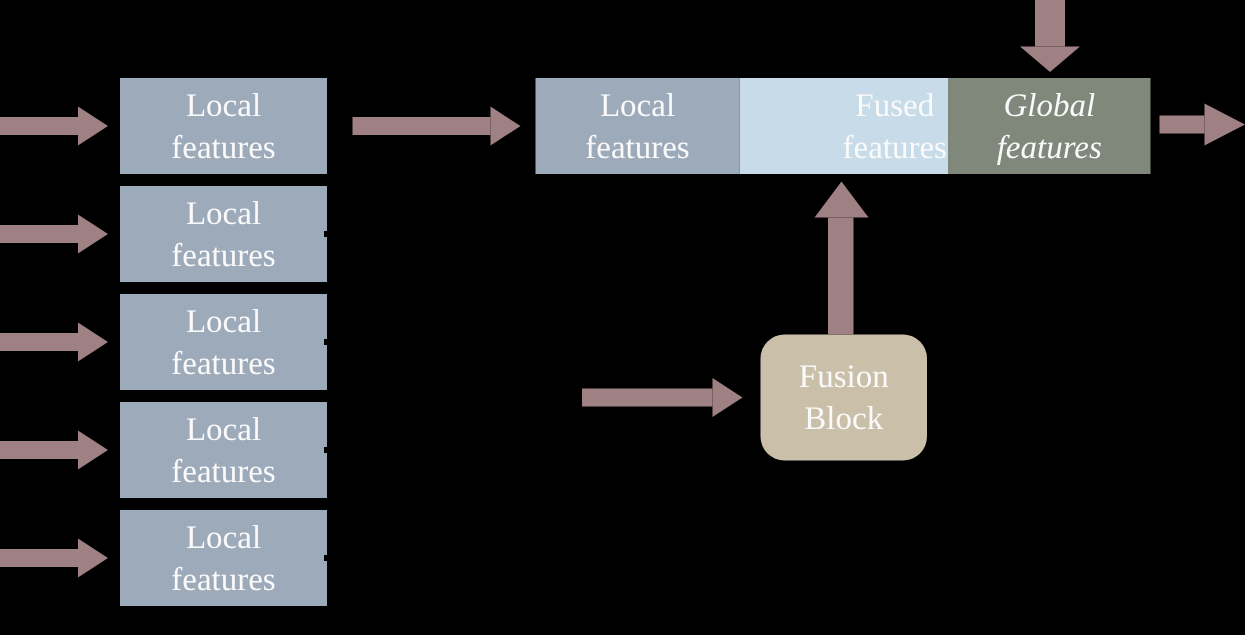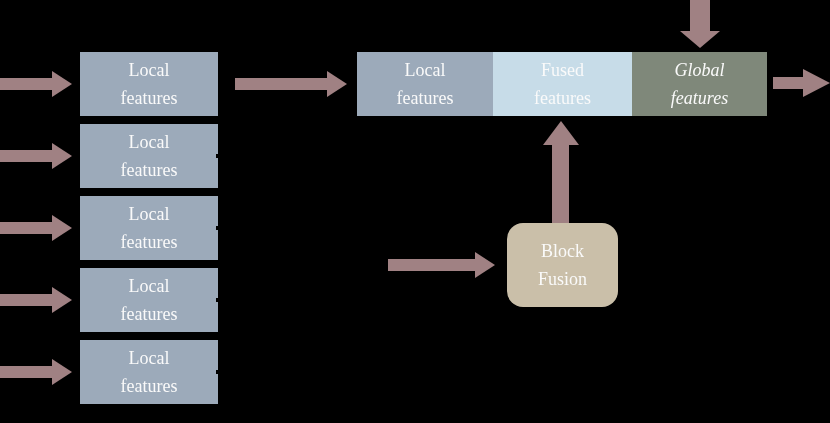--- a/index.html
+++ b/index.html
@@ -9,26 +9,26 @@
     background:var(--background,#000);
     overflow:hidden;
     font-family:"Liberation Serif","DejaVu Serif",serif;
     color:var(--text,#fafafa);
   }
   .node{
     position:absolute;
     display:flex;flex-direction:column;
     align-items:center;justify-content:center;
     text-align:center;
-    font-size:18px;line-height:28px;
+    font-size:22px;line-height:28px;
   }
   .lbox{left:80px;width:138px;height:64px;background:var(--local-box,#9caaba);}
   .seg{top:52px;height:64px;}
   .seg-local{left:357px;width:136px;background:var(--local-box,#9caaba);}
-  .seg-fused{left:493px;width:139px;background:var(--fused-segment,#c7dce8);}
+  .seg-fused{left:493px;width:139px;background:var(--fused-segment,#c7dce8);padding-left:34px;}
   .seg-global{left:632px;width:135px;background:var(--global-segment,#7f887a);font-style:italic;}
   .fusion{
     left:507px;top:223px;width:111px;height:84px;
     background:var(--fusion-block,#cabfa9);
     border-radius:16px;
   }
   .dot{
     position:absolute;right:-2px;top:50%;margin-top:-2px;
     width:4px;height:4px;background:#000;
   }
@@ -103,20 +103,20 @@
   <div class="shaft" style="left:690px;top:0;width:20px;height:31px;"></div>
   <div class="head head-down" style="left:680px;top:31px;"></div>
 
   <div class="shaft" style="left:773px;top:77px;width:30px;height:12px;"></div>
   <div class="head head-right" style="left:803px;top:69px;border-top-width:14px;border-bottom-width:14px;border-left-width:27px;"></div>
 
   <div class="shaft" style="left:388px;top:259px;width:87px;height:12px;"></div>
   <div class="head head-right" style="left:475px;top:252px;"></div>
 
   <div class="node fusion">
+    <span>Fusion</span>
     <span>Block</span>
-    <span>Fusion</span>
   </div>
 
   <div class="head head-up" style="left:543px;top:121px;"></div>
   <div class="shaft" style="left:552px;top:145px;width:17px;height:78px;"></div>
 
 </div>
 
 </body></html>

